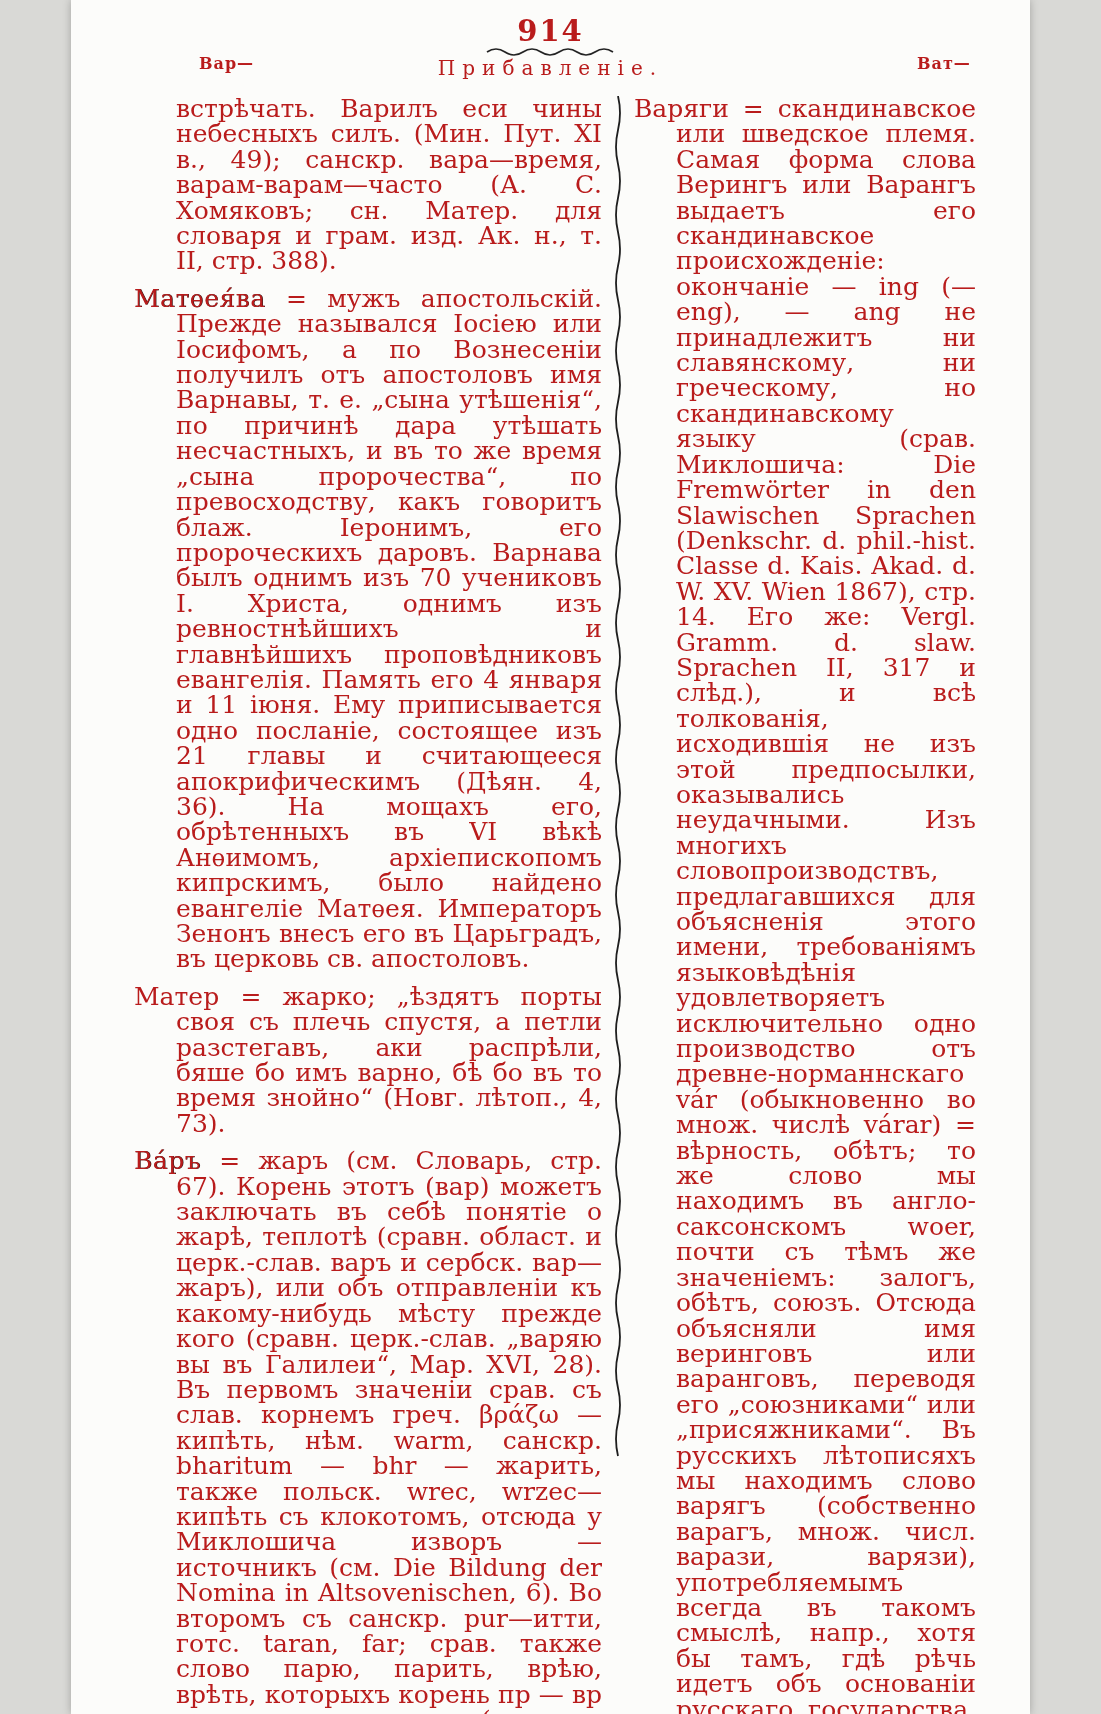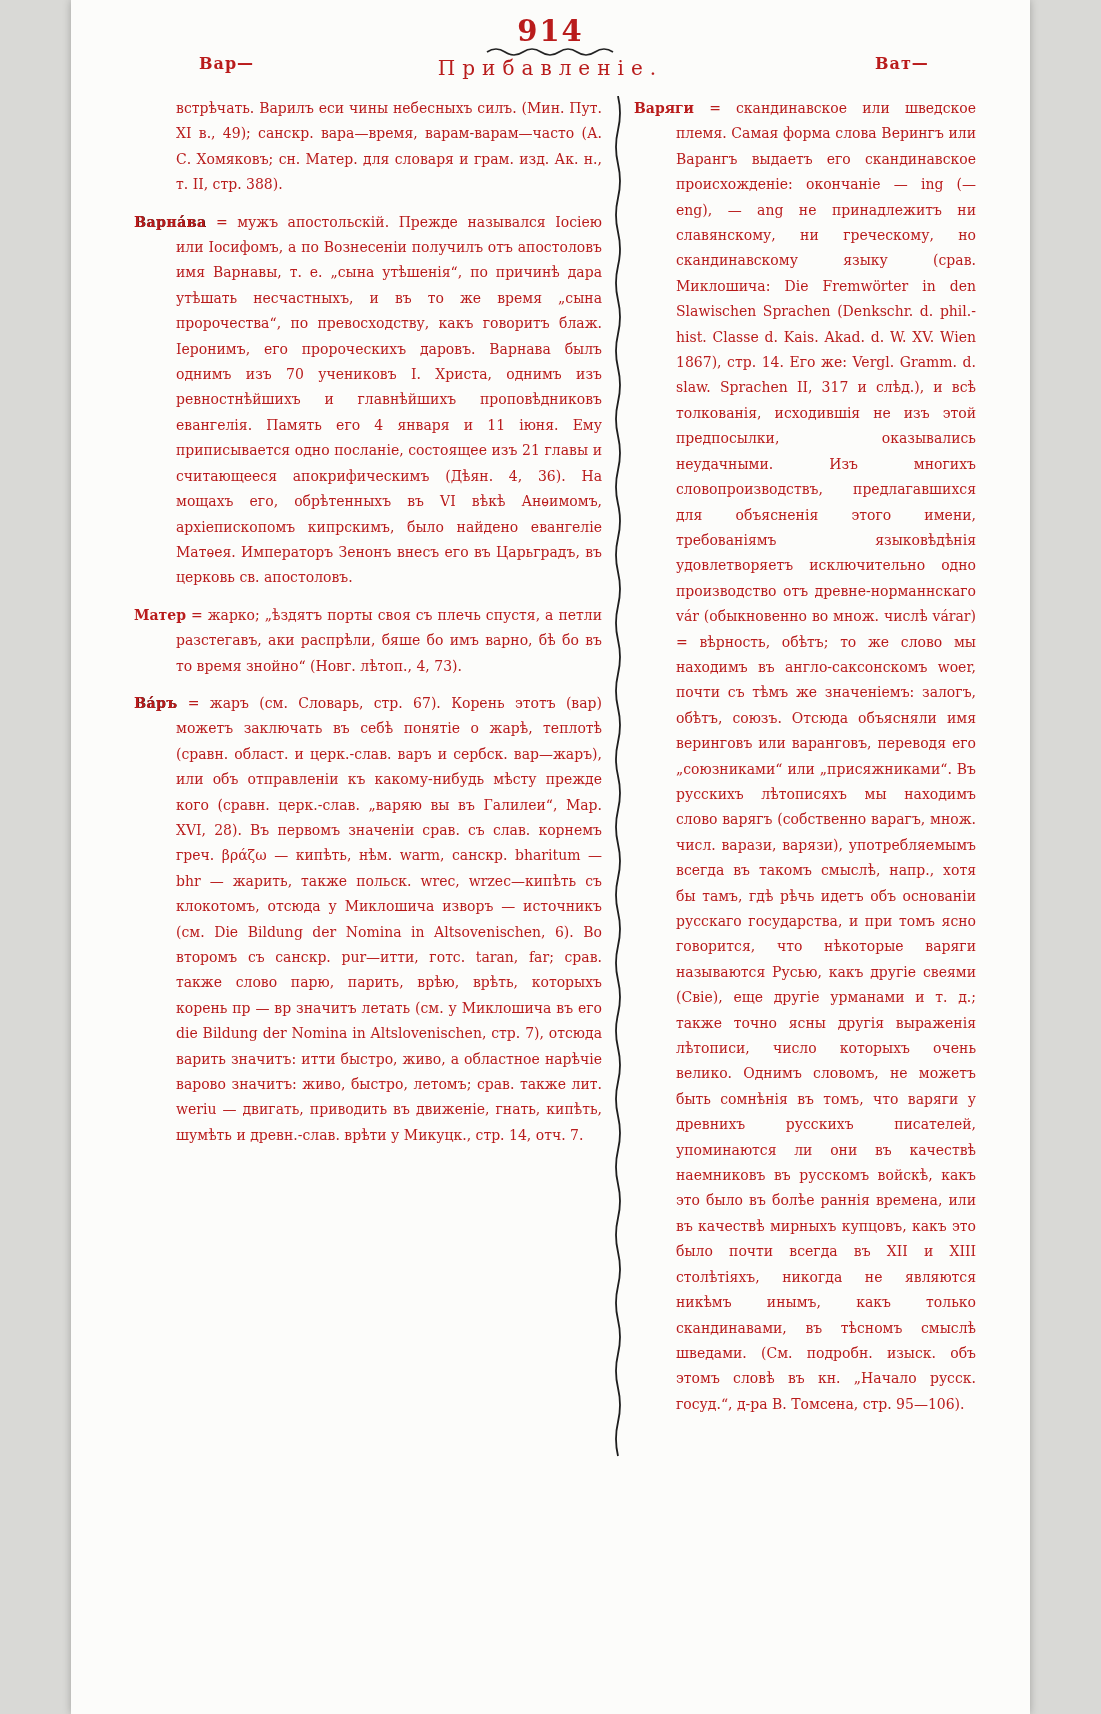--- a/index.html
+++ b/index.html
@@ -11,31 +11,31 @@
     color:#b91c1c;
     font-family:"DejaVu Serif","Liberation Serif",serif;
     overflow:hidden;
     box-shadow:0 0 8px rgba(0,0,0,.25);
   }
   .page-header { position:absolute; top:16px; left:0; width:100%; text-align:center; }
   .page-number { font-size:29px; font-weight:700; letter-spacing:2px; line-height:30px; }
   .squiggle-h { display:block; margin:1px auto 0 auto; }
   .guide { position:absolute; top:54px; font-size:16px; font-weight:700; letter-spacing:1px; }
   .guide-left { left:128px; }
-  .guide-right { left:804px; }
+  .guide-right { left:846px; }
   .center-title { position:absolute; top:56px; left:0; width:100%; text-align:center;
                   font-size:20px; letter-spacing:7px; }
   .columns { position:absolute; top:96px; left:63px; right:54px; bottom:14px; display:flex; }
-  .col { font-size:14px; line-height:25.4px; text-align:justify; }
+  .col { font-size:25px; line-height:25.4px; text-align:justify; }
   .col-left  { width:468px; }
   .col-right { flex:1; }
   .divider { width:32px; display:flex; justify-content:center; align-items:flex-start; }
   p.cont  { margin:0; padding-left:42px; }
   p.entry { margin:12px 0 0 0; padding-left:42px; text-indent:-42px; }
-  .hw { font-weight:700; }
+  .hw { font-weight:400; }
   .hw.slavonic { letter-spacing:0.5px; text-shadow:0.4px 0 0 #161616; }
 </style>
 </head>
 <body>
 
 <div class="page">
 
   <div class="page-header">
     <div class="page-number">914</div>
     <svg class="squiggle-h" width="132" height="10" viewBox="0 0 132 10">
@@ -46,21 +46,21 @@
   <div class="guide guide-left">Вар—</div>
   <div class="center-title">Прибавленіе.</div>
   <div class="guide guide-right">Ват—</div>
 
   <div class="columns">
 
     <div class="col col-left">
       <p class="cont">встрѣчать. Варилъ еси чины небесныхъ силъ. (Мин. Пут. XI в., 49); санскр. вара—время, варам-варам—часто (А. С. Хомяковъ; сн. Матер. для словаря и грам. изд. Ак. н., т. II, стр. 388).</p>
 
       <p class="entry">
-        <span class="hw slavonic">Варна́ва</span>
+        <span class="hw slavonic">Матѳея́ва</span>
         <span>= мужъ апостольскій. Прежде назывался Іосіею или Іосифомъ, а по Вознесеніи получилъ отъ апостоловъ имя Варнавы, т. е. „сына утѣшенія“, по причинѣ дара утѣшать несчастныхъ, и въ то же время „сына пророчества“, по превосходству, какъ говоритъ блаж. Іеронимъ, его пророческихъ даровъ. Варнава былъ однимъ изъ 70 учениковъ І. Христа, однимъ изъ ревностнѣйшихъ и главнѣйшихъ проповѣдниковъ евангелія. Память его 4 января и 11 іюня. Ему приписывается одно посланіе, состоящее изъ 21 главы и считающееся апокрифическимъ (Дѣян. 4, 36). На мощахъ его, обрѣтенныхъ въ VI вѣкѣ Анѳимомъ, архіепископомъ кипрскимъ, было найдено евангеліе Матѳея. Императоръ Зенонъ внесъ его въ Царьградъ, въ церковь св. апостоловъ.</span>
       </p>
 
       <p class="entry">
         <span class="hw">Матер</span>
         <span>= жарко; „ѣздятъ порты своя съ плечь спустя, а петли разстегавъ, аки распрѣли, бяше бо имъ варно, бѣ бо въ то время знойно“ (Новг. лѣтоп., 4, 73).</span>
       </p>
 
       <p class="entry">
         <span class="hw slavonic">Ва́ръ</span>

